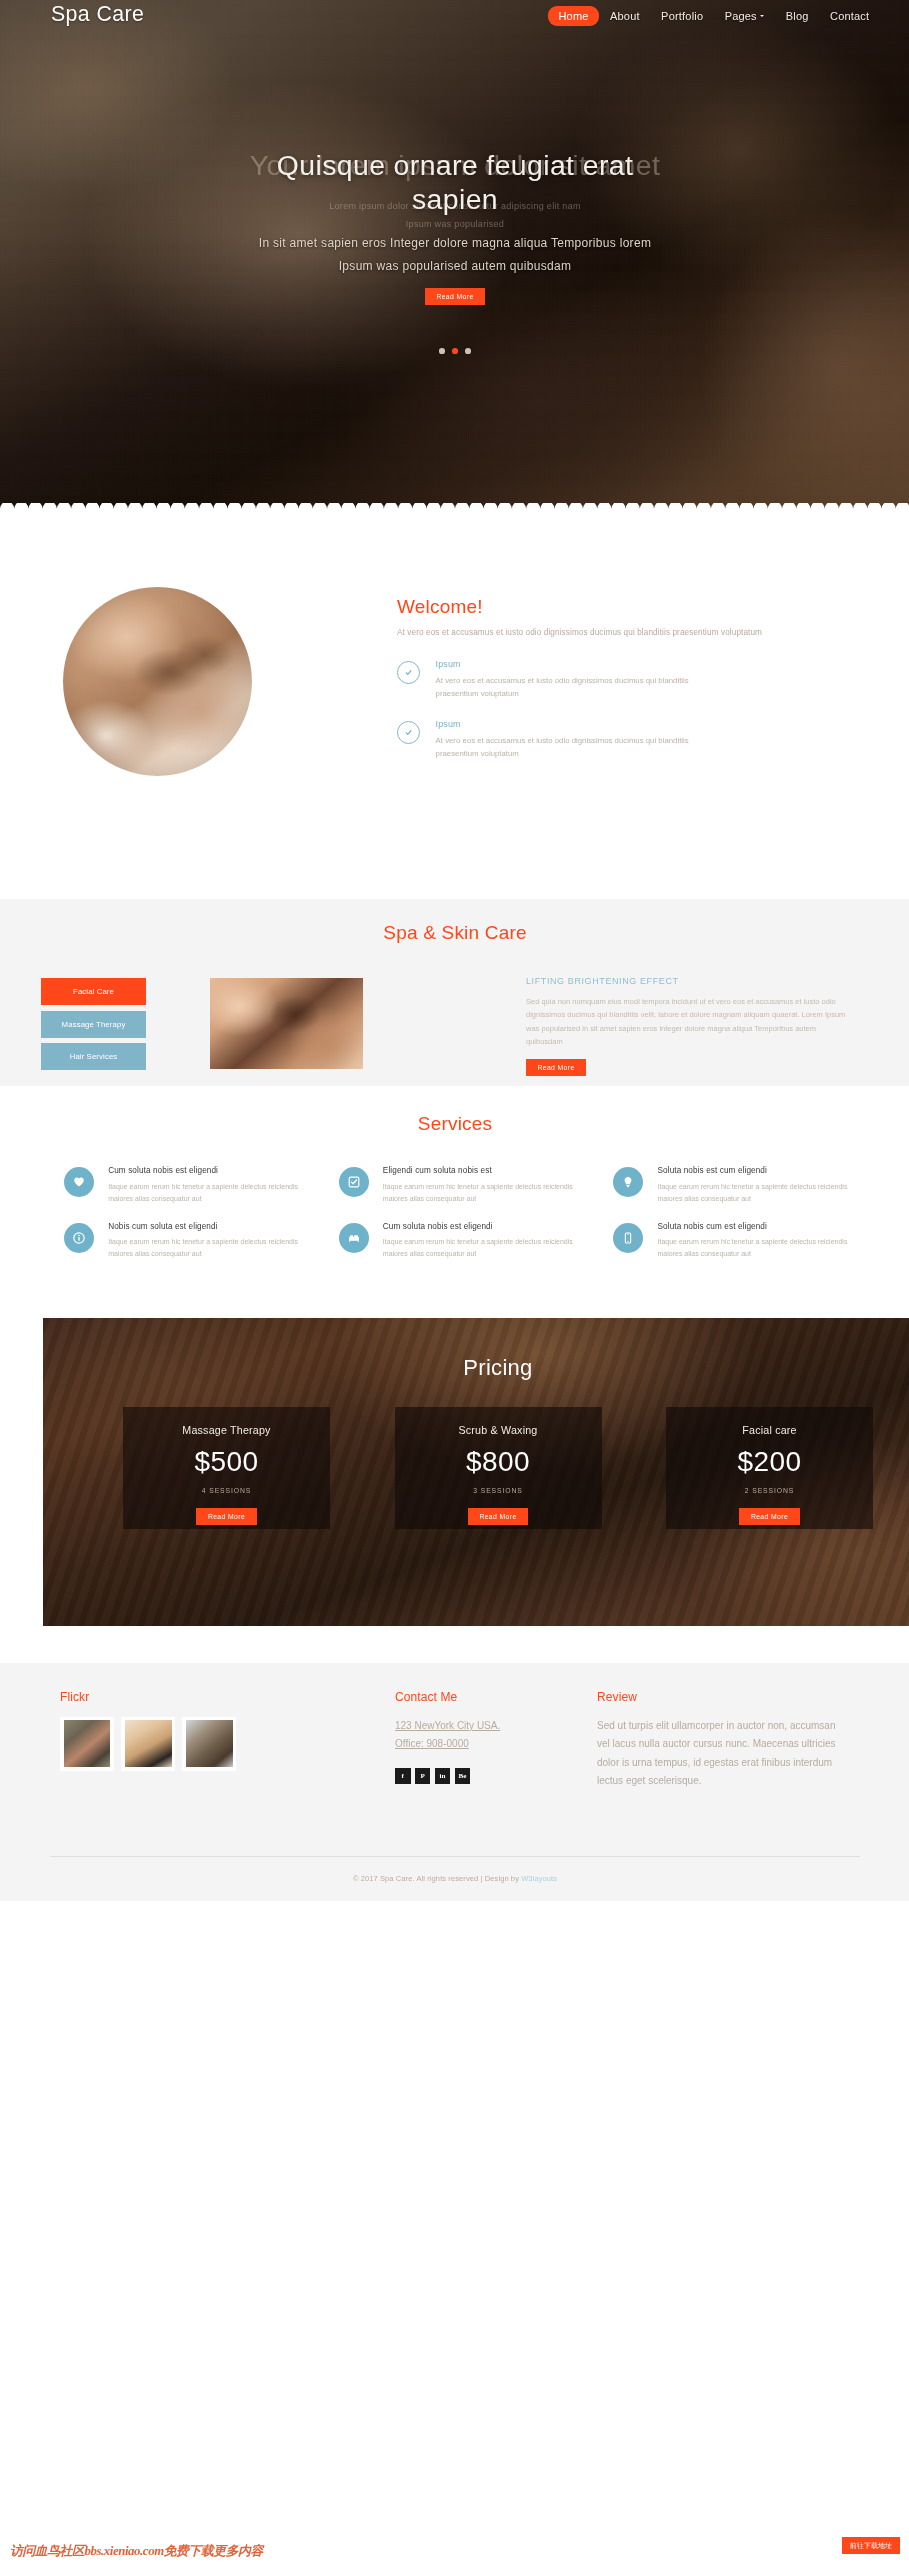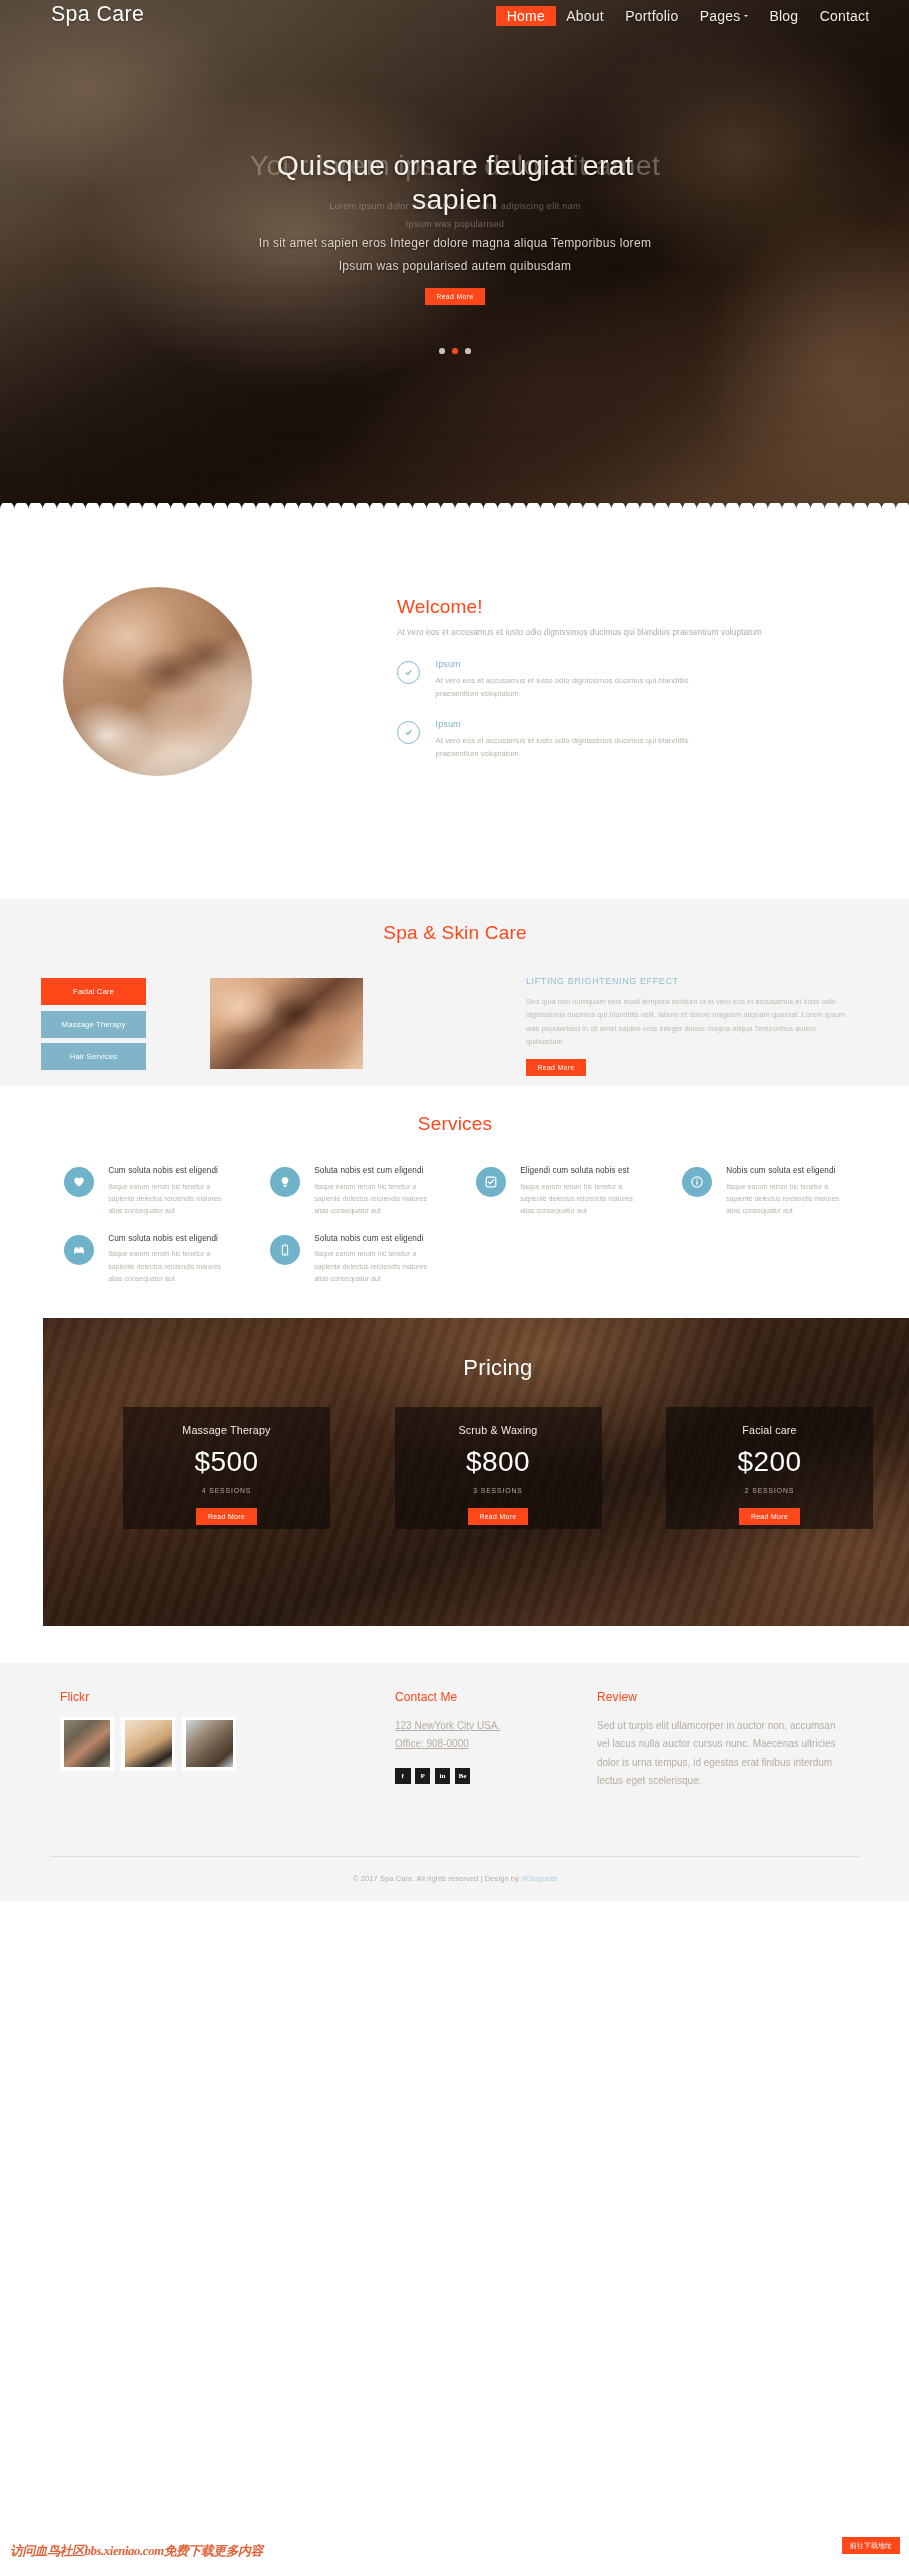--- a/index.html
+++ b/index.html
@@ -17,22 +17,22 @@
   }
   .hero-overlay{position:absolute;inset:0;background:linear-gradient(180deg,rgba(20,12,8,.28),rgba(20,12,8,.10) 45%,rgba(20,12,8,.32));}
   .hero-noise{position:absolute;inset:0;opacity:.16;
     background-image:repeating-linear-gradient(0deg,rgba(255,255,255,.05) 0 0.7px,transparent 0.7px 2.1px),
                      repeating-linear-gradient(90deg,rgba(0,0,0,.05) 0 0.7px,transparent 0.7px 2.1px);}
 
   .topbar{position:absolute;top:0;left:0;width:910px;height:34px;display:flex;align-items:center;z-index:20;}
   .brand{position:absolute;left:51px;top:2.1px;font-size:21.3px;font-weight:400;color:#fff;letter-spacing:0.4px;
     font-family:"Liberation Sans",sans-serif;text-shadow:0 0.7px 2.1px rgba(0,0,0,.4);}
   .nav{position:absolute;right:30px;top:5.7px;display:flex;align-items:stretch;height:20.6px;}
-  .nav a{display:flex;align-items:center;padding:0 10.7px;font-size:14px;color:#f2ece5;text-decoration:none;
-    letter-spacing:0.2px;text-shadow:0 0.7px 1.4px rgba(0,0,0,.5);white-space:nowrap;}
+  .nav a{display:flex;align-items:center;padding:0 10.7px;font-size:11px;color:#f2ece5;text-decoration:none;
+    letter-spacing:0.2px;text-shadow:0 0.7px 1.4px rgba(0,0,0,.5);white-space:nowrap;border-radius:9px;}
   .nav a.active{background:#ff4719;color:#fff;text-shadow:none;}
   .caret{display:inline-block;width:0;height:0;border-left:2.5px solid transparent;border-right:2.5px solid transparent;
     border-top:2.8px solid #f2ece5;margin-left:3.6px;}
 
   .hero-inner{position:absolute;left:0;top:0;width:910px;height:512px;z-index:10;}
   .slide{position:absolute;left:0;right:0;top:149px;text-align:center;}
   .slide h2{font-size:28.4px;line-height:1.18;font-weight:400;letter-spacing:0.4px;
     color:#f3efe9;text-shadow:0 1.4px 5.7px rgba(0,0,0,.55);}
   .slide h2 .w{display:inline;}
   .slide p{margin-top:15.6px;font-size:12px;line-height:1.95;color:#ddd4c8;letter-spacing:0.3px;
@@ -89,21 +89,21 @@
   .skin-img:after{content:"";position:absolute;inset:0;
     background:radial-gradient(ellipse 39px 28.4px at 85px 36px,rgba(50,28,16,.55),transparent 66%);}
   .skin-txt{position:absolute;left:526px;top:77px;width:327px;}
   .skin-txt h4{font-size:9px;color:#8fbdd1;font-weight:400;letter-spacing:0.6px;}
   .skin-txt p{margin-top:8.5px;font-size:7.5px;line-height:1.82;color:#c4bbaf;}
   .skin-txt .btn{margin-top:10px;}
 
   
   .services{position:relative;width:910px;height:232px;background:#fff;}
   .services h3{position:absolute;left:0;right:0;top:27px;text-align:center;font-size:19px;color:#ff4719;font-weight:400;letter-spacing:0.2px;}
-  .svc-grid{position:absolute;left:64px;top:80px;width:785px;display:grid;grid-template-columns:1fr 1fr 1fr 1fr;column-gap:39px;row-gap:17px;}
+  .svc-grid{position:absolute;left:64px;top:80px;width:785px;display:grid;grid-template-columns:1fr 1fr 1fr;column-gap:39px;row-gap:17px;}
   .svc{display:flex;}
   .svc-ic{flex:0 0 auto;width:30px;height:30px;border-radius:50%;background:#6fb2c9;
     display:flex;align-items:center;justify-content:center;margin-right:14.2px;margin-top:1.4px;}
   .svc-body h4{font-size:8.2px;color:#3a3a3a;font-weight:400;letter-spacing:0.1px;}
   .svc-body p{margin-top:5.7px;font-size:7px;line-height:1.72;color:#bdb4a8;max-width:213px;}
 
   
   .pricing{position:relative;width:910px;height:308px;overflow:hidden;
     background:
       radial-gradient(ellipse 256px 142px at 128px 57px, rgba(95,62,40,.7), transparent 70%),
@@ -262,39 +262,39 @@
           </svg>
         </span>
         <div class="svc-body">
           <h4>Cum soluta nobis est eligendi</h4>
           <p>Itaque earum rerum hic tenetur a sapiente delectus reiciendis maiores alias consequatur aut</p>
         </div>
       </div>
       <div class="svc">
         <span class="svc-ic">
           <svg width="12" height="12" viewBox="0 0 16 16">
+            <rect x="1.6" y="1.6" width="12.8" height="12.8" rx="1.6" fill="none" stroke="#ffffff" stroke-width="1.6"></rect>
+            <path d="M4.6 8.1 L6.8 10.3 L11.3 5.3" stroke="#ffffff" stroke-width="1.7" fill="none" stroke-linecap="round" stroke-linejoin="round"></path>
+          </svg>
+        </span>
+        <div class="svc-body">
+          <h4>Eligendi cum soluta nobis est</h4>
+          <p>Itaque earum rerum hic tenetur a sapiente delectus reiciendis maiores alias consequatur aut</p>
+        </div>
+      </div>
+      <div class="svc">
+        <span class="svc-ic">
+          <svg width="12" height="12" viewBox="0 0 16 16">
             <path d="M8 1.2 C5.4 1.2 3.4 3.2 3.4 5.6 C3.4 7.3 4.3 8.4 5.1 9.4 L5.1 11 L10.9 11 L10.9 9.4 C11.7 8.4 12.6 7.3 12.6 5.6 C12.6 3.2 10.6 1.2 8 1.2 Z" fill="#ffffff"></path>
             <rect x="5.7" y="11.9" width="4.6" height="1.3" fill="#ffffff"></rect>
             <rect x="6.4" y="13.8" width="3.2" height="1.1" rx=".5" fill="#ffffff"></rect>
           </svg>
         </span>
         <div class="svc-body">
           <h4>Soluta nobis est cum eligendi</h4>
-          <p>Itaque earum rerum hic tenetur a sapiente delectus reiciendis maiores alias consequatur aut</p>
-        </div>
-      </div>
-      <div class="svc">
-        <span class="svc-ic">
-          <svg width="12" height="12" viewBox="0 0 16 16">
-            <rect x="1.6" y="1.6" width="12.8" height="12.8" rx="1.6" fill="none" stroke="#ffffff" stroke-width="1.6"></rect>
-            <path d="M4.6 8.1 L6.8 10.3 L11.3 5.3" stroke="#ffffff" stroke-width="1.7" fill="none" stroke-linecap="round" stroke-linejoin="round"></path>
-          </svg>
-        </span>
-        <div class="svc-body">
-          <h4>Eligendi cum soluta nobis est</h4>
           <p>Itaque earum rerum hic tenetur a sapiente delectus reiciendis maiores alias consequatur aut</p>
         </div>
       </div>
       <div class="svc">
         <span class="svc-ic">
           <svg width="12" height="12" viewBox="0 0 16 16">
             <circle cx="8" cy="8" r="6.9" fill="none" stroke="#ffffff" stroke-width="1.6"></circle>
             <circle cx="8" cy="4.7" r="1.05" fill="#ffffff"></circle>
             <rect x="7.1" y="6.6" width="1.8" height="5.2" rx=".8" fill="#ffffff"></rect>
           </svg>

